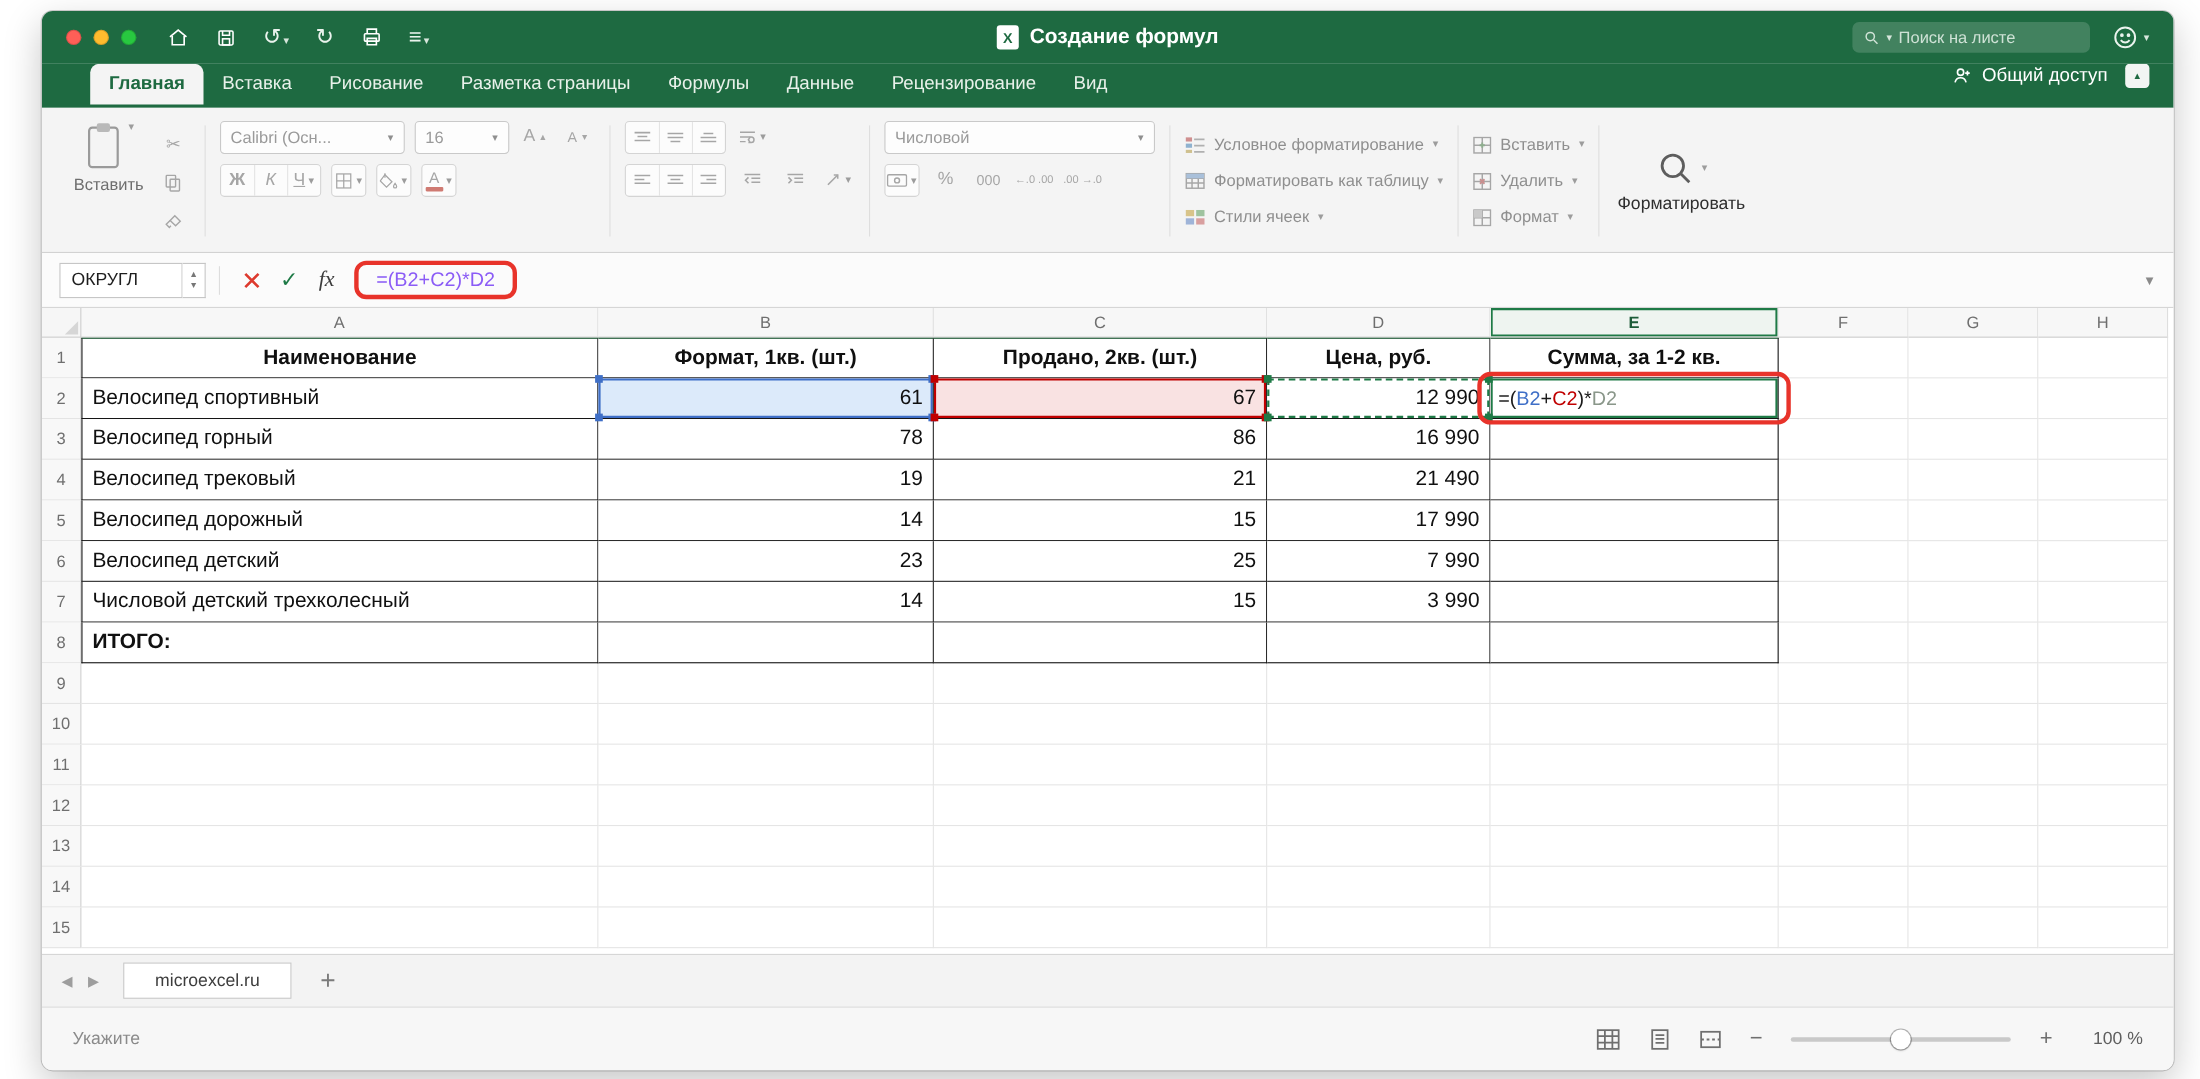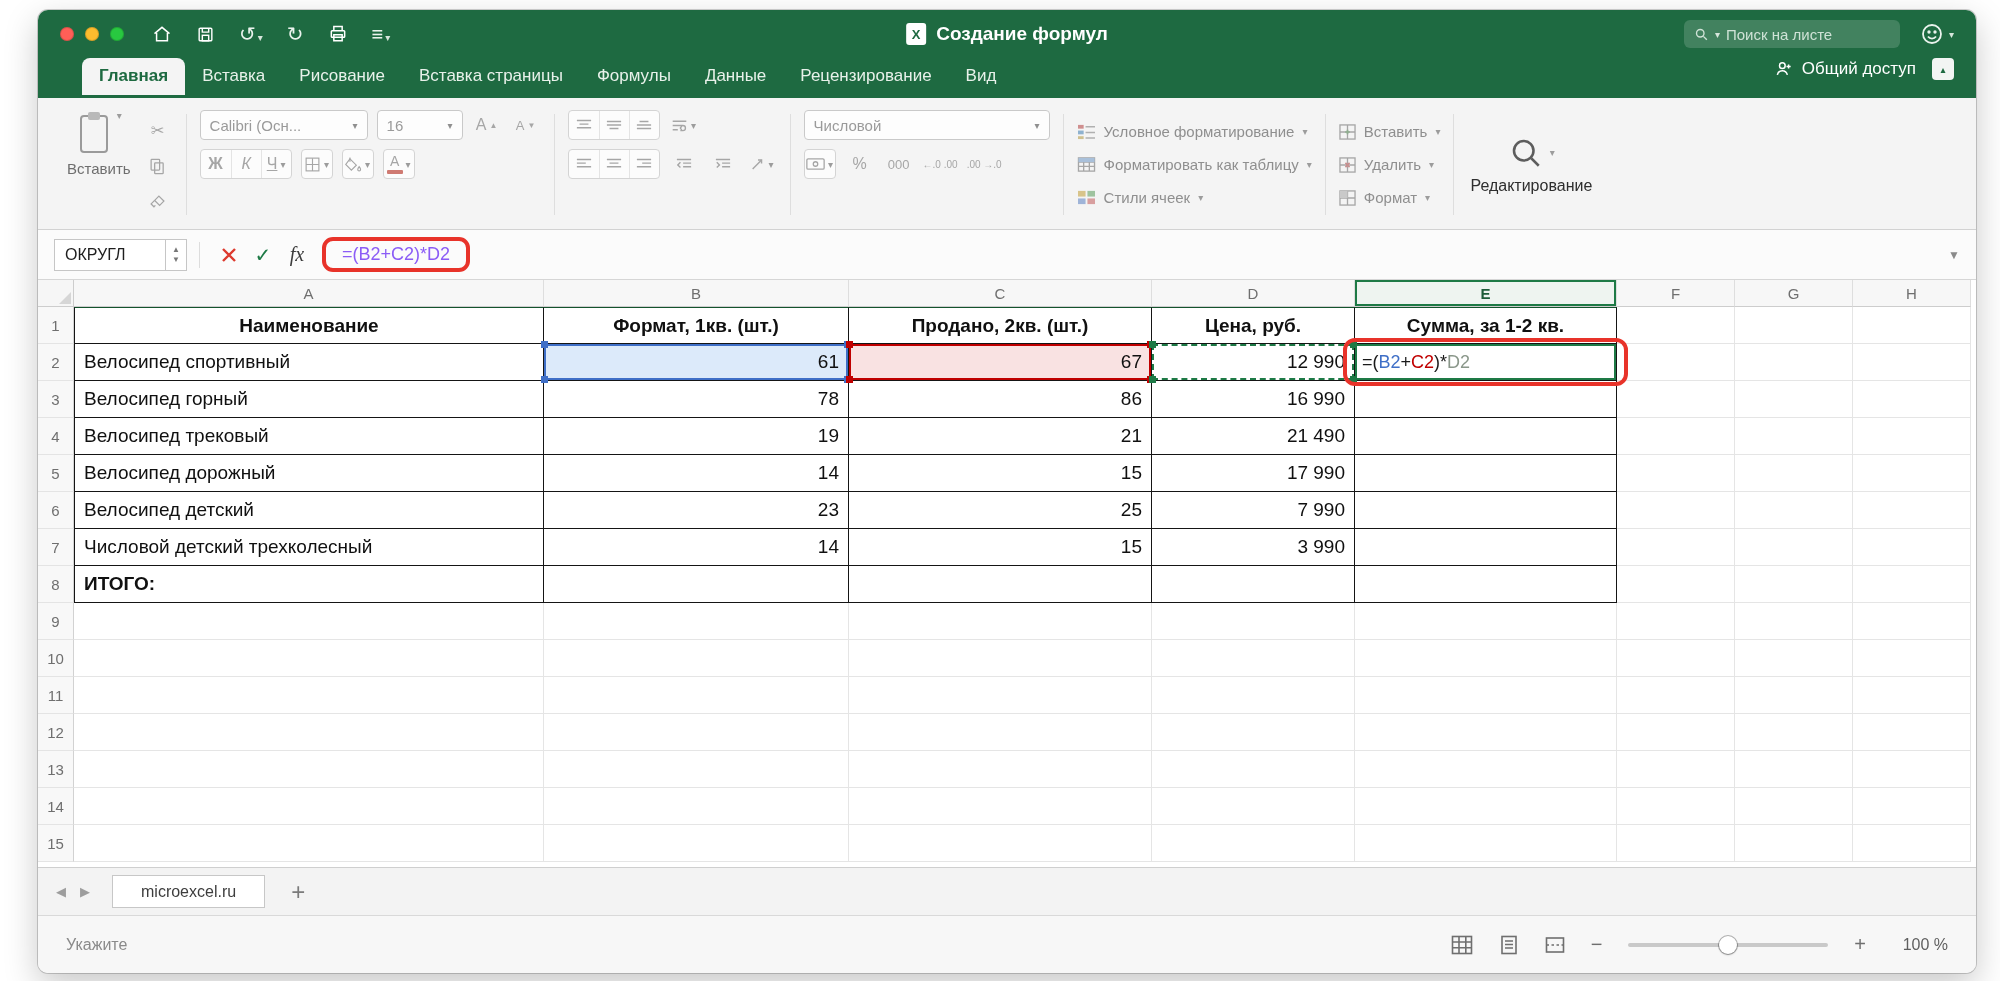--- a/index.html
+++ b/index.html
@@ -40,21 +40,21 @@
   .share { display:flex; align-items:center; gap:8px; color:#fff; font-size:17px; white-space:nowrap; }
   .collapse-btn { width:22px; height:22px; background:#f2f5f3; border-radius:4px;
                   display:flex; align-items:center; justify-content:center;
                   color:var(--title-green); font-size:10px; }
 
   
   .ribbon { height:132px; flex:0 0 132px; background:#f4f4f4; border-bottom:1px solid #d2d2d2;
             display:flex; align-items:stretch; padding:10px 12px 8px 16px; }
   .rgroup { display:flex; flex-direction:column; justify-content:flex-start; gap:9px; padding:2px 13px; }
   .rsep { width:1px; background:#dedede; margin:6px 0; flex:0 0 1px; }
-  .rrow { display:flex; align-items:center; gap:9px; }
+  .rrow { display:flex; align-items:flex-start; gap:9px; }
   .combo { background:#fdfdfd; border:1px solid #c9c9c9; border-radius:4px; height:30px;
            display:flex; align-items:center; gap:10px; padding:0 9px; color:#9a9a9a; font-size:15px; }
   .combo .car { margin-left:auto; font-size:10px; color:#8f8f8f; }
   .ibtn { min-width:30px; height:28px; display:flex; align-items:center; justify-content:center;
           gap:3px; color:#a6a6a6; font-size:16px; }
   .seg { display:flex; border:1px solid #d4d4d4; border-radius:4px; background:#fcfcfc; }
   .seg .ibtn { border-left:1px solid #e4e4e4; }
   .seg .ibtn:first-child { border-left:none; }
   .car { font-size:10px; color:#9c9c9c; }
   .paste-wrap { display:flex; flex-direction:column; align-items:center; gap:4px; }
@@ -204,21 +204,21 @@
           </svg>
         <span class="mini-caret">▾</span>
       </div>
     </div>
   </div>
 
   <div class="tabbar">
     <div class="tab active">Главная</div>
     <div class="tab">Вставка</div>
     <div class="tab">Рисование</div>
-    <div class="tab">Вставка страницы</div>
+    <div class="tab">Разметка страницы</div>
     <div class="tab">Формулы</div>
     <div class="tab">Данные</div>
     <div class="tab">Рецензирование</div>
     <div class="tab">Вид</div>
     <div class="tab-right">
       <div class="share">
         <svg width="20" height="20" viewBox="0 0 24 24" fill="none" stroke="#fff" stroke-width="1.8">
             <circle cx="10" cy="8" r="3.4"></circle>
             <path d="M4 19c.7-3.2 3.1-5 6-5s5.3 1.8 6 5"></path>
             <path d="M17.5 6.5v5M15 9h5"></path>
@@ -493,21 +493,21 @@
     <div class="rsep"></div>
 
     <div class="editgrp">
       <span style="display:flex;align-items:center;gap:6px;">
         <svg width="36" height="36" viewBox="0 0 24 24" fill="none" stroke="#5d5d5d" stroke-width="1.7">
             <circle cx="10.5" cy="10.5" r="6.5"></circle>
             <path d="m15.5 15.5 5 5"></path>
           </svg>
         <span class="car">▾</span>
       </span>
-      <span class="editlabel">Редактирование</span>
+      <span class="editlabel">Форматировать</span>
     </div>
   </div>
 
   <div class="fbar">
     <div class="namebox">ОКРУГЛ</div>
     <div class="stepper">
       <span>▲</span>
       <span>▼</span>
     </div>
     <div class="fdiv"></div>

